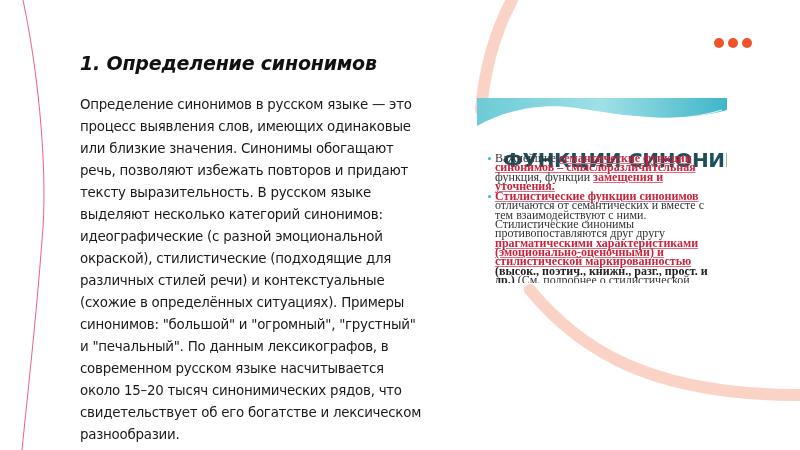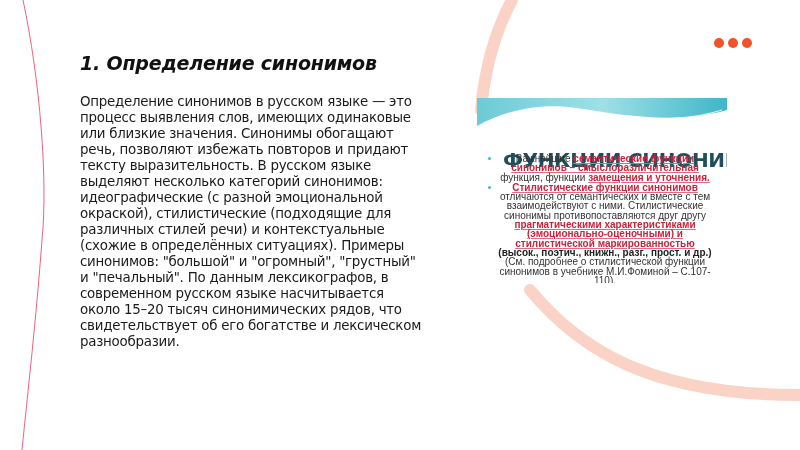--- a/index.html
+++ b/index.html
@@ -42,21 +42,21 @@
       color: #111111;
       letter-spacing: -0.2px;
     }
     .slide-body {
       position: absolute;
       left: 80px; top: 94px;
       width: 345px;
       margin: 0;
       font-family: "DejaVu Sans", sans-serif;
       font-size: 13.4px;
-      line-height: 16px;
+      line-height: 22px;
       color: #1a1a1a;
       letter-spacing: -0.25px;
     }
     .embed-image {
       position: absolute;
       left: 477px; top: 98px;
       width: 250px; height: 185px;
       background: #ffffff;
       overflow: hidden;
     }
@@ -74,25 +74,24 @@
       color: #1f4e5c;
       letter-spacing: -0.3px;
       white-space: nowrap;
     }
     .embed-list {
       position: absolute;
       left: 10px; top: 56px;
       width: 228px;
       margin: 0; padding: 0;
       list-style: none;
-      font-family: Liberation Sans, sans-serif;
-      font-size: 10px;
+      font-family: Liberation Serif, serif;
+      font-size: 12px;
       line-height: 9.3px;
       color: #333333;
-      text-align: center;
     }
     .embed-list li {
       position: relative;
       padding-left: 8px;
       margin-bottom: 1px;
     }
     .embed-list li::before {
       content: "";
       position: absolute; left: 1px; top: 3px;
       width: 3px; height: 3px;

